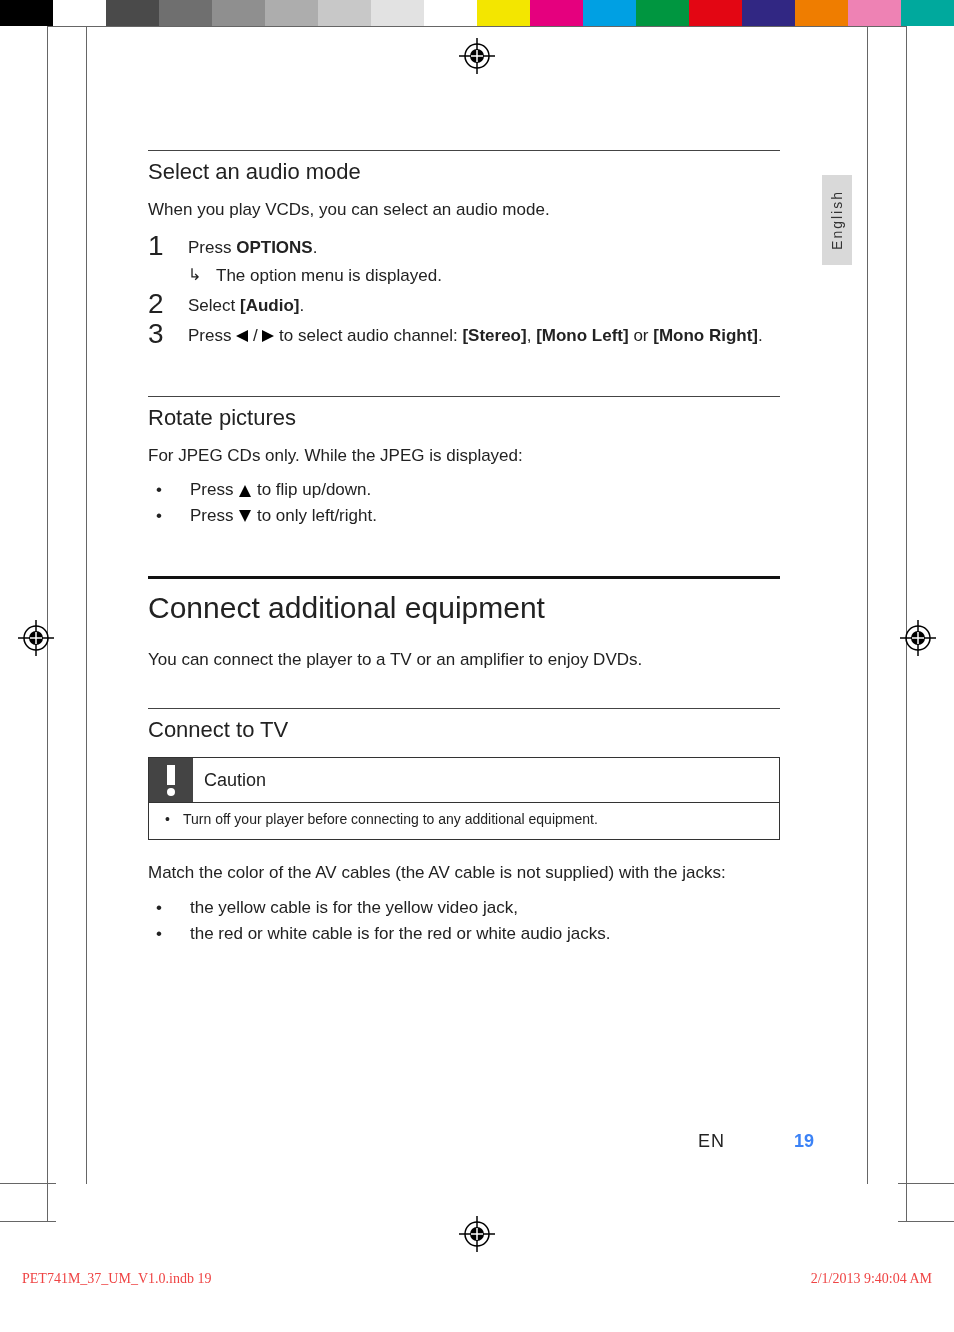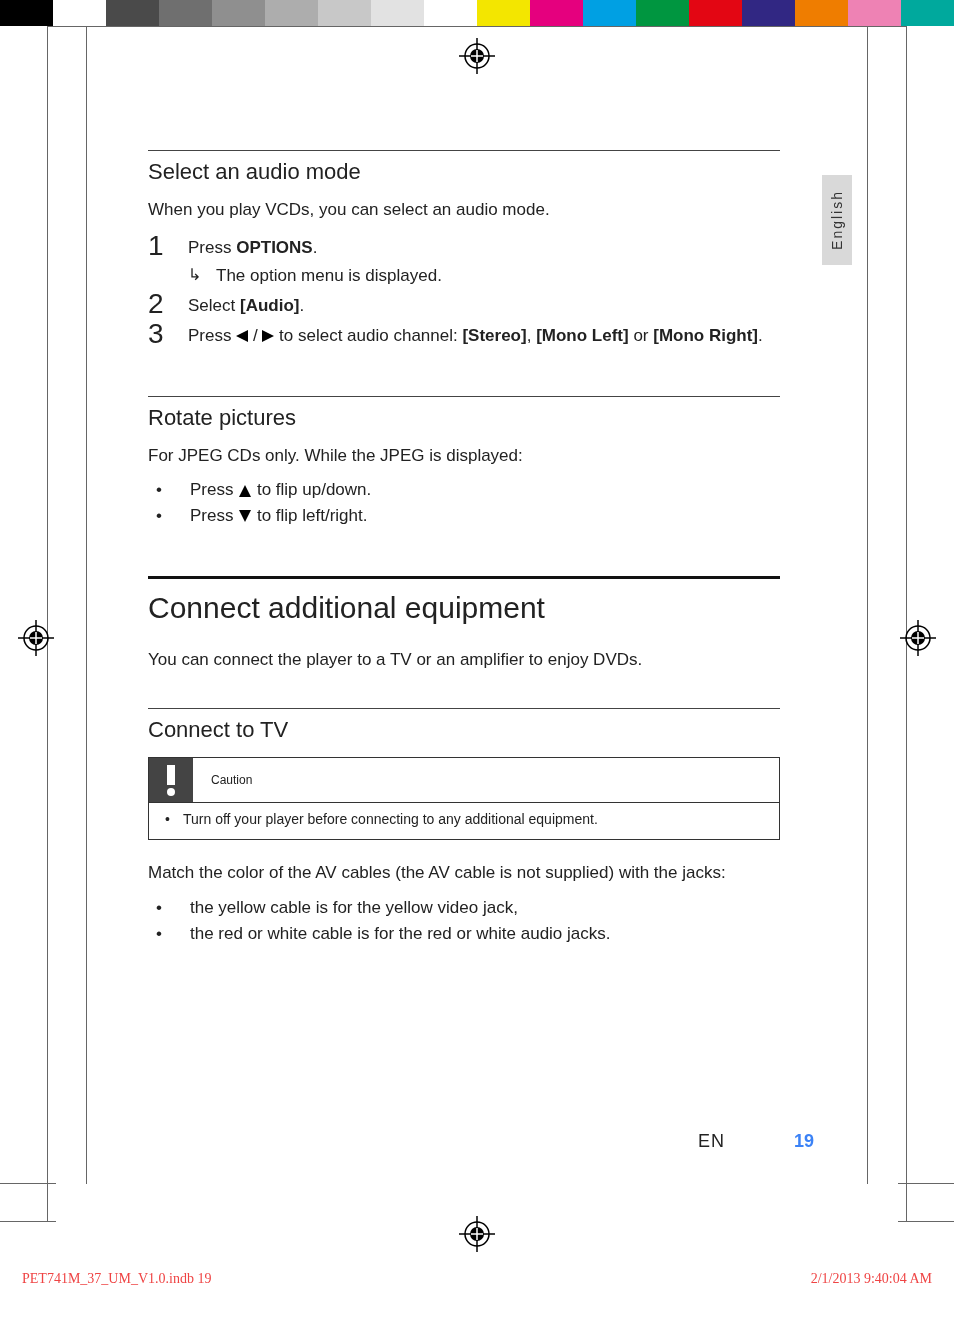--- a/index.html
+++ b/index.html
@@ -77,21 +77,21 @@
     .substep .txt { flex:1; }
     ul.bul { list-style:none; padding-left:0; }
     ul.bul li { display:flex; font-size:17px; line-height:1.5; }
     ul.bul li .dot { width:42px; text-align:left; padding-left:8px; }
     ul.bul li .txt { flex:1; }
     .b { font-weight:600; }
     .tri { display:inline-block; vertical-align:middle; }
     .caution-box { border:1px solid #333; margin-top:8px; margin-bottom:22px; }
     .caution-head { display:flex; align-items:center; border-bottom:1px solid #333; }
     .caution-icon { width:44px; height:44px; background:#444; display:flex; align-items:center; justify-content:center; }
-    .caution-title { padding-left:18px; font-size:12px; }
+    .caution-title { padding-left:11px; font-size:18px; }
     .caution-body { padding: 8px 16px 12px 16px; }
     .caution-body ul { list-style: none; }
     .caution-body li { display:flex; font-size:14px; }
     .caution-body li .dot { width:18px; }
     .footer-page {
       position:absolute;
       bottom: 180px;
       right: 140px;
       font-size: 18px;
     }
@@ -223,21 +223,21 @@
       <li>
           <span class="dot">•</span>
           <span class="txt"><span>Press </span><svg class="tri" width="14" height="12" viewBox="0 0 10 10">
               <polygon points="0,10 10,10 5,0" fill="#000"></polygon>
             </svg><span> to flip up/down.</span></span>
         </li>
       <li>
           <span class="dot">•</span>
           <span class="txt"><span>Press </span><svg class="tri" width="14" height="12" viewBox="0 0 10 10">
               <polygon points="0,0 10,0 5,10" fill="#000"></polygon>
-            </svg><span> to flip left/right.</span></span>
+            </svg><span> to only left/right.</span></span>
         </li>
     </ul>
   </div>
 
   <div class="block" style="margin-bottom:36px">
     <div class="rule-thick"></div>
     <h1 class="major">Connect additional equipment</h1>
     <p class="intro">You can connect the player to a TV or an amplifier to enjoy DVDs.</p>
   </div>
 

